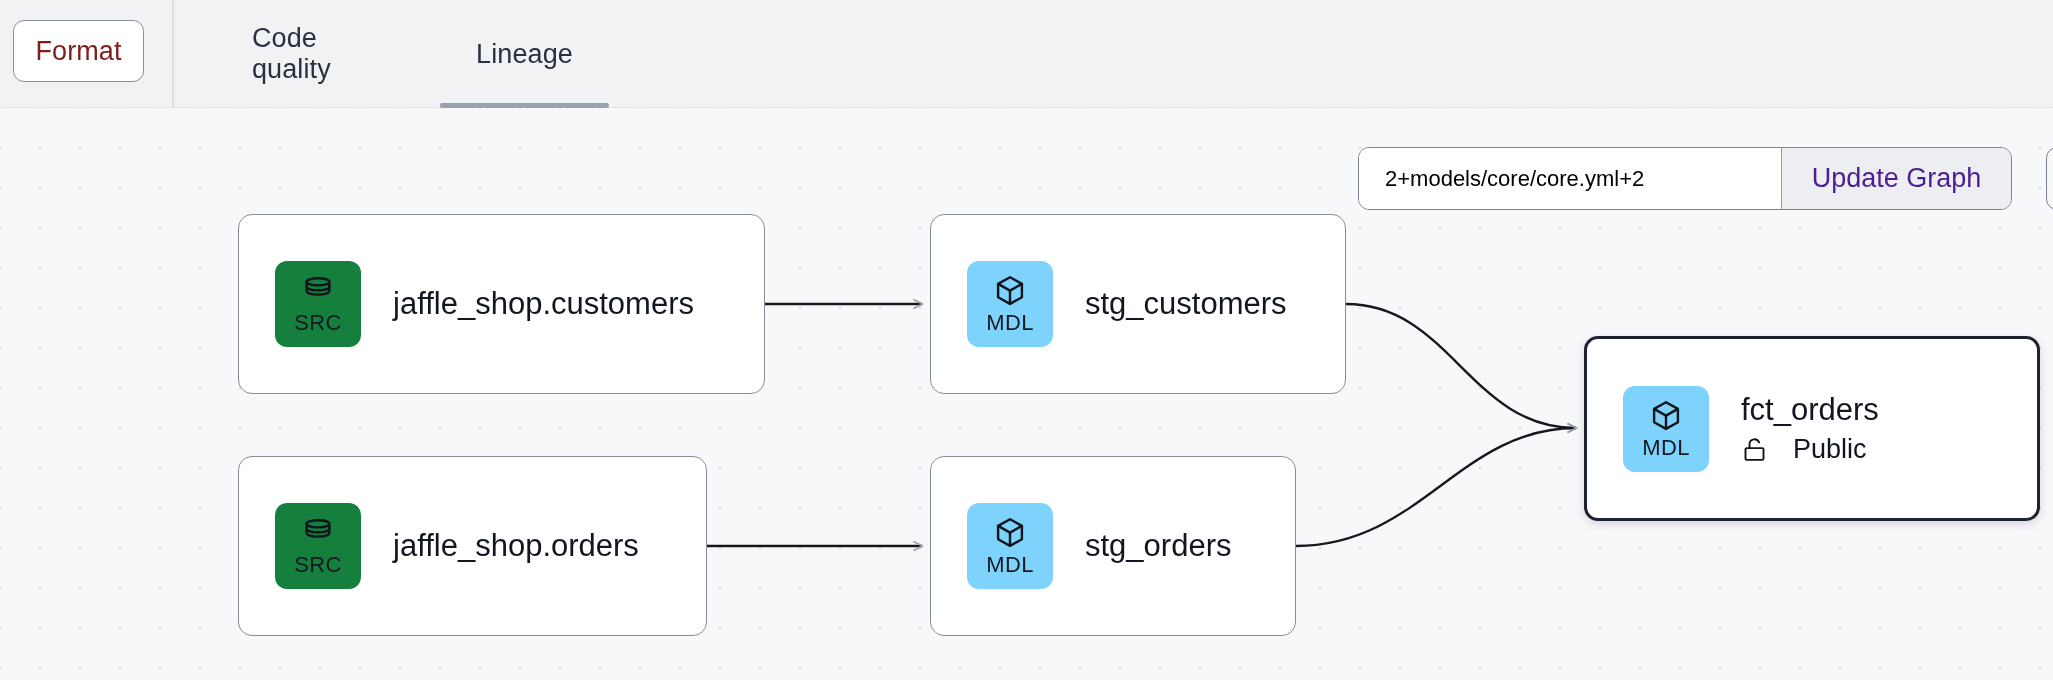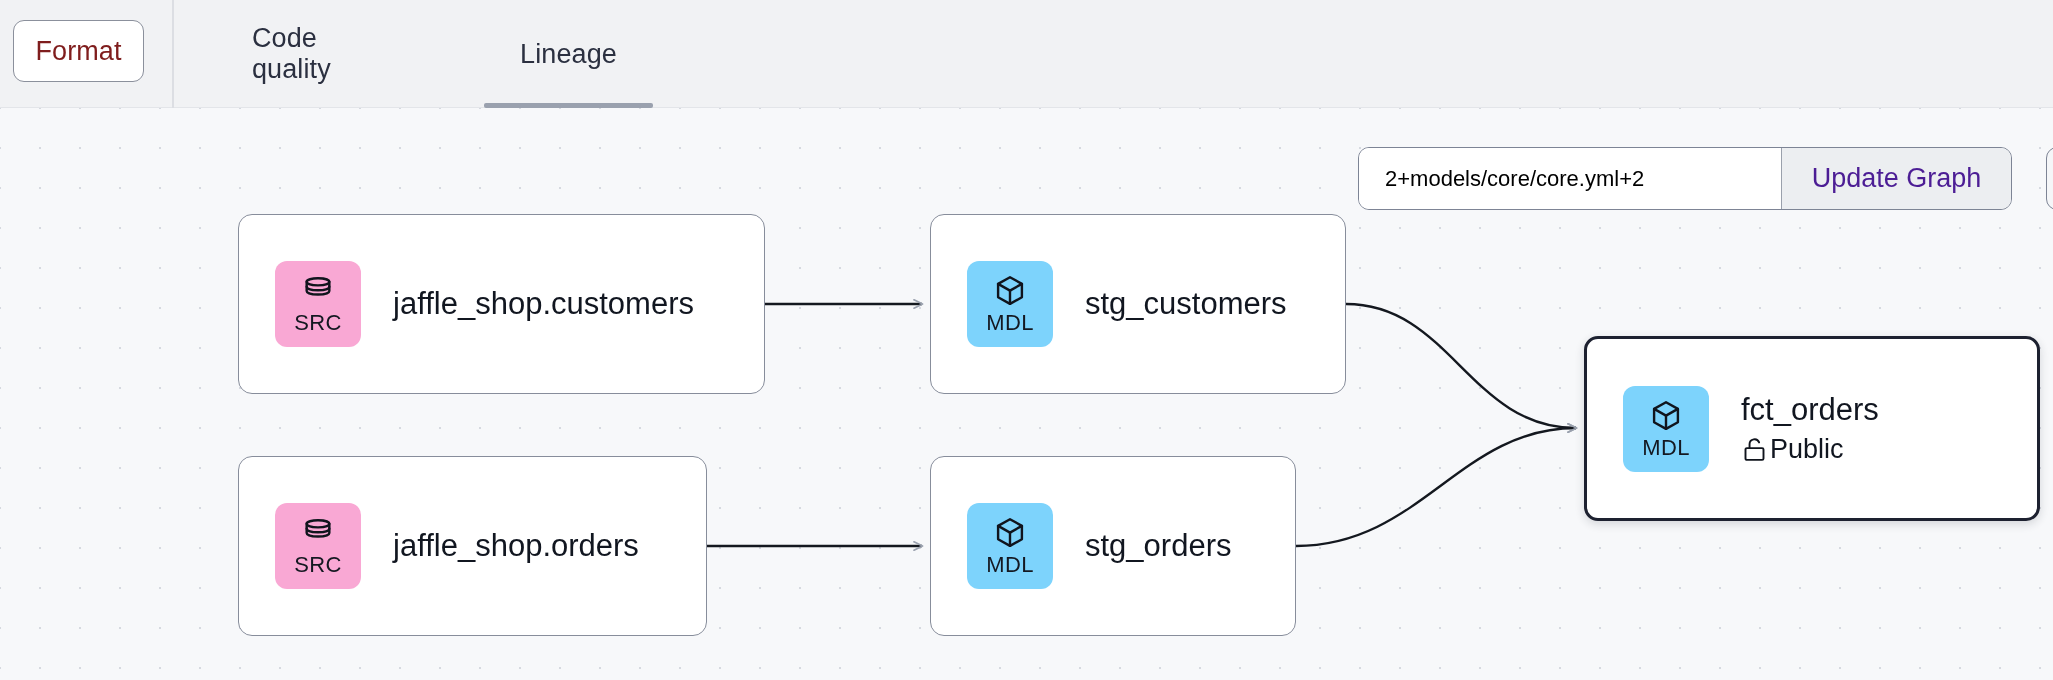--- a/index.html
+++ b/index.html
@@ -46,21 +46,20 @@
     width: 1.5px; height: 108px;
     background: #dcdee3;
   }
 
   #tabs {
     position: absolute;
     left: 172px; top: 0;
     height: 108px;
     display: flex;
     align-items: flex-start;
-    gap: 44px;
   }
 
   .tab {
     height: 108px;
     display: flex;
     align-items: center;
     justify-content: center;
     font-size: 27px;
     color: #2b3040;
     cursor: pointer;
@@ -171,21 +170,21 @@
     width: 86px;
     height: 86px;
     border-radius: 12px;
     display: flex;
     flex-direction: column;
     align-items: center;
     justify-content: center;
     flex: none;
     margin-left: 36px;
   }
-  .node-badge.src { background: #f9a8d4; }
+  .node-badge.src { background: #15803d; }
   .node-badge.mdl { background: #7dd3fc; }
 
   .node-badge svg { display: block; margin-bottom: 1px; }
 
   .badge-label {
     font-size: 22px;
     color: #141821;
     line-height: 1;
     margin-top: 3px;
     letter-spacing: .3px;
@@ -202,21 +201,21 @@
   .node-title {
     font-size: 31px;
     color: #111620;
     white-space: nowrap;
     line-height: 1.15;
   }
 
   .node-meta {
     display: flex;
     align-items: center;
-    gap: 2px;
+    gap: 25px;
     margin-top: 6px;
     font-size: 27px;
     color: #111620;
   }
   .node-meta svg { display: block; }
 </style>
 </head>
 <body>
 
 <div id="header">

